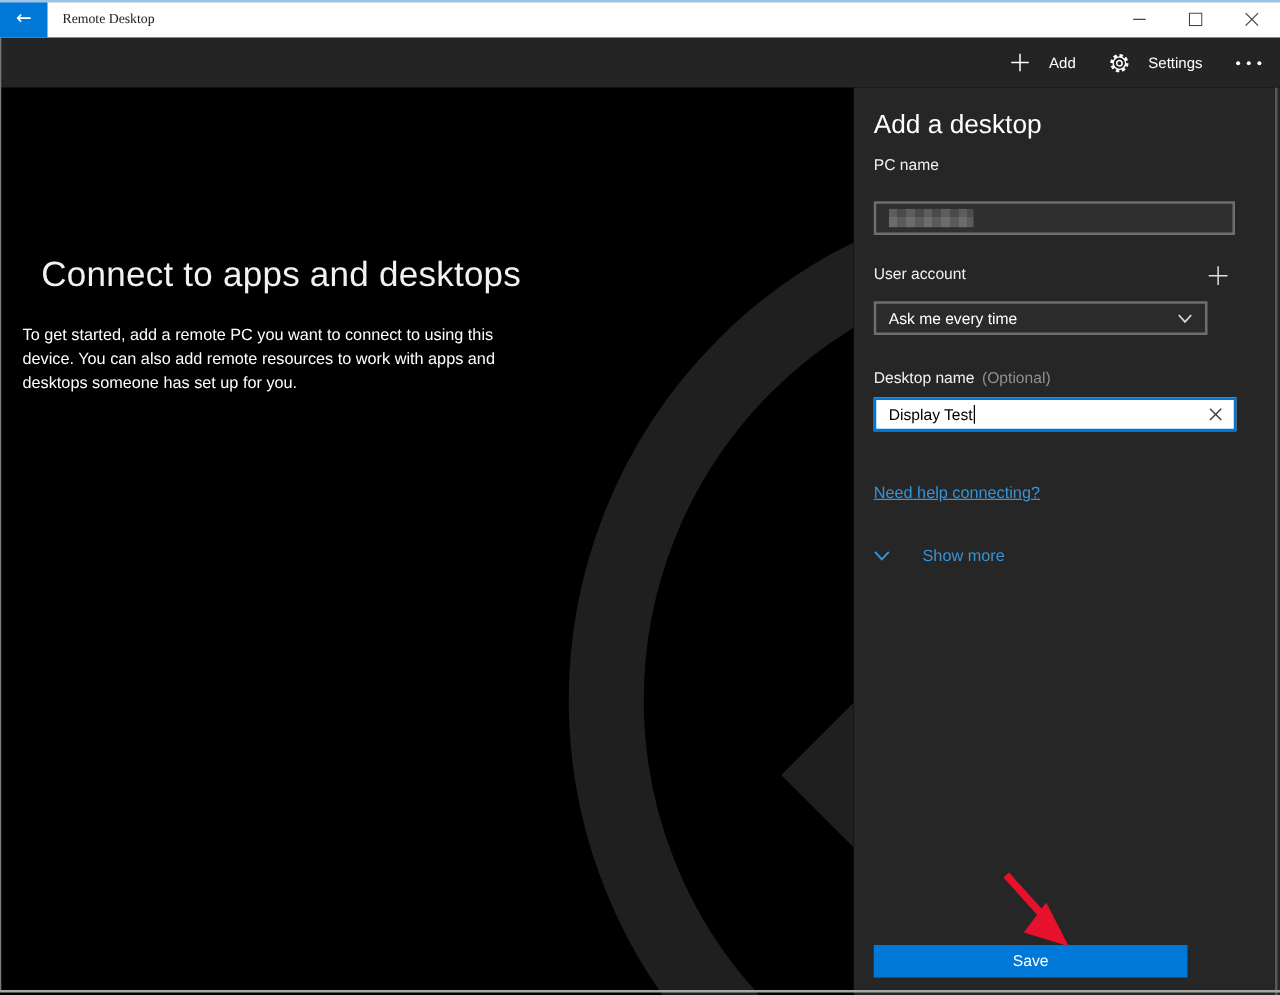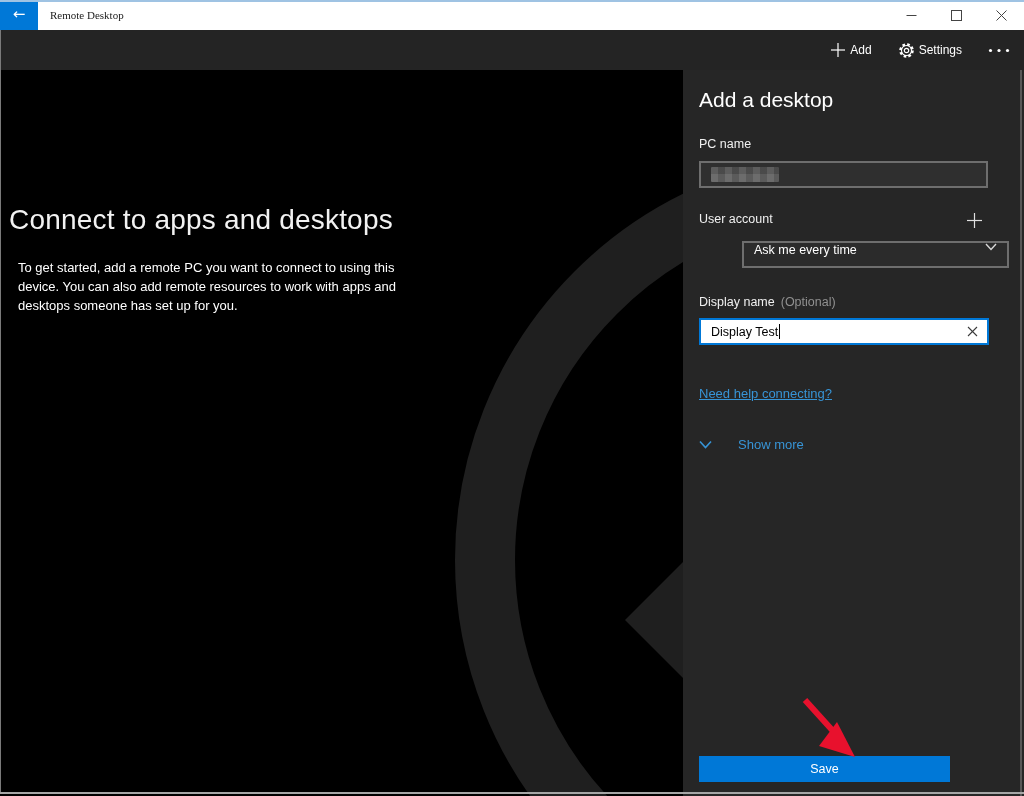--- a/index.html
+++ b/index.html
@@ -16,27 +16,27 @@
   .back-btn .glyph { font-family:"DejaVu Sans", sans-serif; font-size:15px; line-height:1; margin-top:-1px; }
   .win-title { position:absolute; left:50px; top:0; height:30px; display:flex; align-items:center;
                font-size:11px; color:#1a1a1a;font-family:Liberation Serif, serif; }
   .win-controls { position:absolute; right:0; top:0; height:30px; display:flex; }
   .win-ctl { width:45px; height:30px; display:flex; align-items:center; justify-content:center; cursor:pointer; }
   .win-ctl svg { display:block; }
 
   
   .appbar { position:absolute; left:0; top:30px; width:1024px; height:40px; background:#242424; z-index:4; }
   .appbar-right { position:absolute; right:14px; top:0; height:40px; display:flex; align-items:center; gap:26px; }
-  .cmd { display:flex; align-items:center; gap:4px; color:#ffffff; font-size:12px; cursor:pointer; }
+  .cmd { display:flex; align-items:center; gap:15px; color:#ffffff; font-size:12px; cursor:pointer; }
   .cmd svg { display:block; }
 
   
   .main { position:absolute; left:0; top:70px; width:683px; height:726px; background:#000; overflow:hidden; }
   .watermark { position:absolute; left:0; top:0; }
-  .main-heading { position:absolute; left:9px; top:134px; width:600px; font-size:28px; font-weight:300;
+  .main-heading { position:absolute; left:33px; top:134px; width:600px; font-size:28px; font-weight:300;
                   color:#f2f2f2; letter-spacing:.2px; }
   .main-desc { position:absolute; left:18px; top:189px; width:420px; font-size:13px; line-height:1.45;
                color:#ffffff; }
 
   
   .panel { position:absolute; left:683px; top:70px; width:341px; height:726px; background:#262626;padding-left:48px; }
   .panel-title { position:absolute; left:16px; top:18px; font-size:21px; font-weight:300; color:#ffffff; }
   .field-label { position:absolute; left:16px; font-size:12.5px; color:#f0f0f0; }
   .optional { color:#909090; margin-left:6px; }
 
@@ -45,21 +45,21 @@
   .mosaic { width:68px; height:15px; margin:4px 0 0 10px; border-radius:1px;
             background:
               repeating-linear-gradient(90deg, rgba(255,255,255,.12) 0 7px, rgba(255,255,255,.02) 7px 14px),
               repeating-linear-gradient(0deg, #585858 0 8px, #474747 8px 15px);
             filter: blur(.4px); }
 
   .plus-btn { position:absolute; left:281px; top:140px; width:20px; height:20px; display:flex;
               align-items:center; justify-content:center; cursor:pointer; }
 
   .select { position:absolute; left:16px; top:171px; width:267px; height:27px; border:2px solid #6e6e6e;
-            background:#2b2b2b; display:flex; cursor:pointer;margin-left:43px; }
+            background:#2b2b2b; display:flex; align-items:center; cursor:pointer; }
   .select-value { font-size:12.5px; color:#ffffff; padding-left:10px; flex:1; }
   .select .chev { margin-right:10px; }
 
   .tb-display { position:absolute; left:16px; top:248px; width:290px; height:27px; border:2px solid #0078d7;
                 background:#ffffff; display:flex; align-items:center; }
   .tb-display .val { font-size:12.5px; color:#000; padding-left:10px; white-space:pre; }
   .caret { display:inline-block; width:1px; height:15px; background:#000; margin-left:1px; vertical-align:middle; }
   .clear-x { margin-left:auto; margin-right:8px; width:14px; height:14px; display:flex; align-items:center;
              justify-content:center; cursor:pointer; }
 
@@ -144,41 +144,41 @@
       <circle cx="863" cy="490" r="378" fill="none" stroke="#1f1f1f" stroke-width="60"></circle>
       <rect x="670.4" y="440.4" width="219.2" height="219.2" transform="rotate(45 780 550)" fill="#1f1f1f"></rect>
     </svg>
     <div class="main-heading">Connect to apps and desktops</div>
     <div class="main-desc">To get started, add a remote PC you want to connect to using this device. You can also add remote resources to work with apps and desktops someone has set up for you.</div>
   </div>
 
   <div class="panel">
     <div class="panel-title">Add a desktop</div>
 
-    <div class="field-label" style="top:67px;text-align:center;">PC name</div>
+    <div class="field-label" style="top:55px;text-align:center;">PC name</div>
     <div class="tb tb-pcname">
       <div class="mosaic"></div>
     </div>
 
     <div class="field-label" style="top:142px;">User account</div>
     <div class="plus-btn">
       <svg width="17" height="17" viewBox="0 0 17 17">
         <line x1="8.5" y1="1" x2="8.5" y2="16" stroke="#e0e0e0" stroke-width="1.2"></line>
         <line x1="1" y1="8.5" x2="16" y2="8.5" stroke="#e0e0e0" stroke-width="1.2"></line>
       </svg>
     </div>
     <div class="select">
       <span class="select-value">Ask me every time</span>
       <svg class="chev" width="12" height="8" viewBox="0 0 12 8">
         <polyline points="1,1 6,6.5 11,1" fill="none" stroke="#d8d8d8" stroke-width="1.4"></polyline>
       </svg>
     </div>
 
     <div class="field-label" style="top:225px;">
-      <span>Display name</span><span class="optional">(Optional)</span>
+      <span>Desktop name</span><span class="optional">(Optional)</span>
     </div>
     <div class="tb-display">
       <span class="val">Display Test</span>
         <span class="caret"></span>
       <span class="clear-x">
         <svg width="11" height="11" viewBox="0 0 11 11">
           <line x1="1" y1="1" x2="10" y2="10" stroke="#3c3c3c" stroke-width="1.1"></line>
           <line x1="10" y1="1" x2="1" y2="10" stroke="#3c3c3c" stroke-width="1.1"></line>
         </svg>
       </span>

